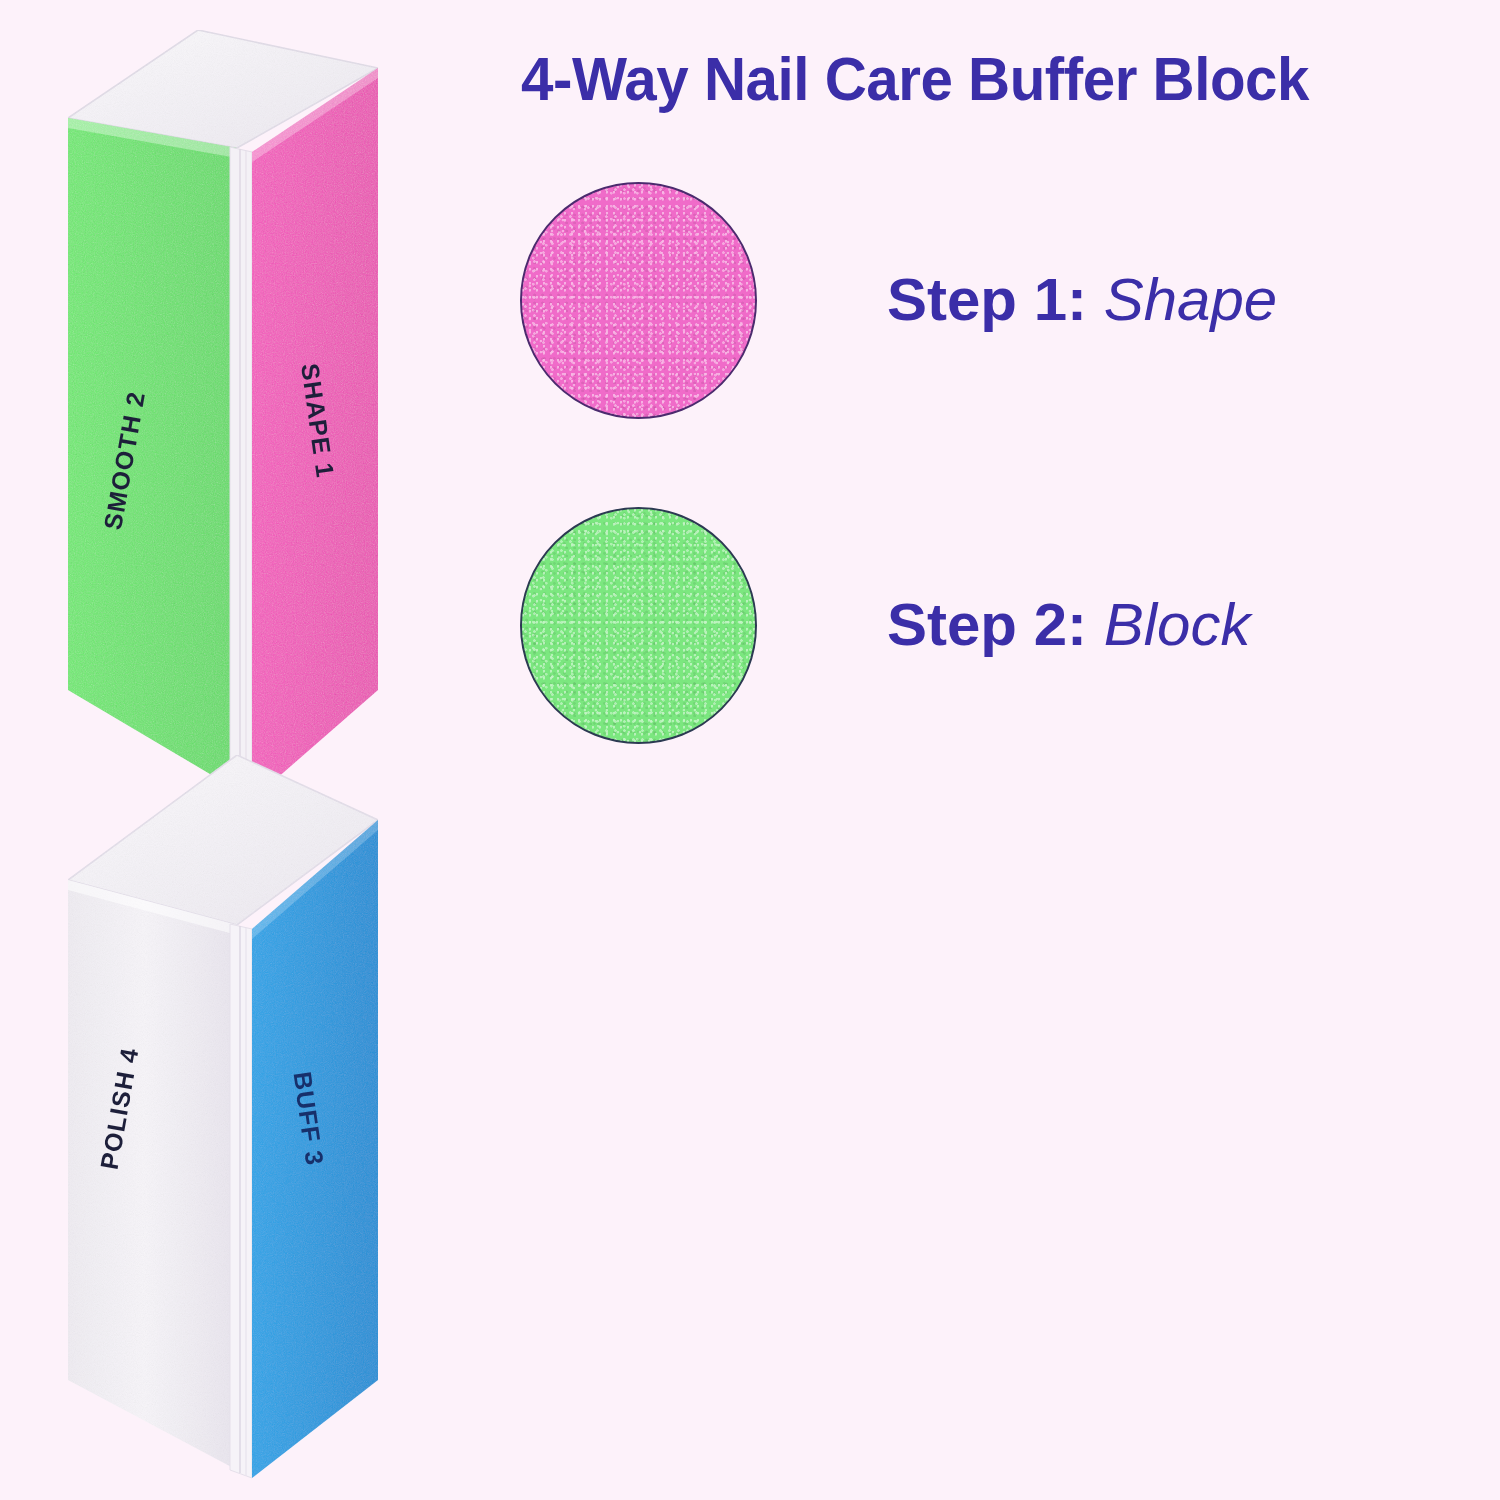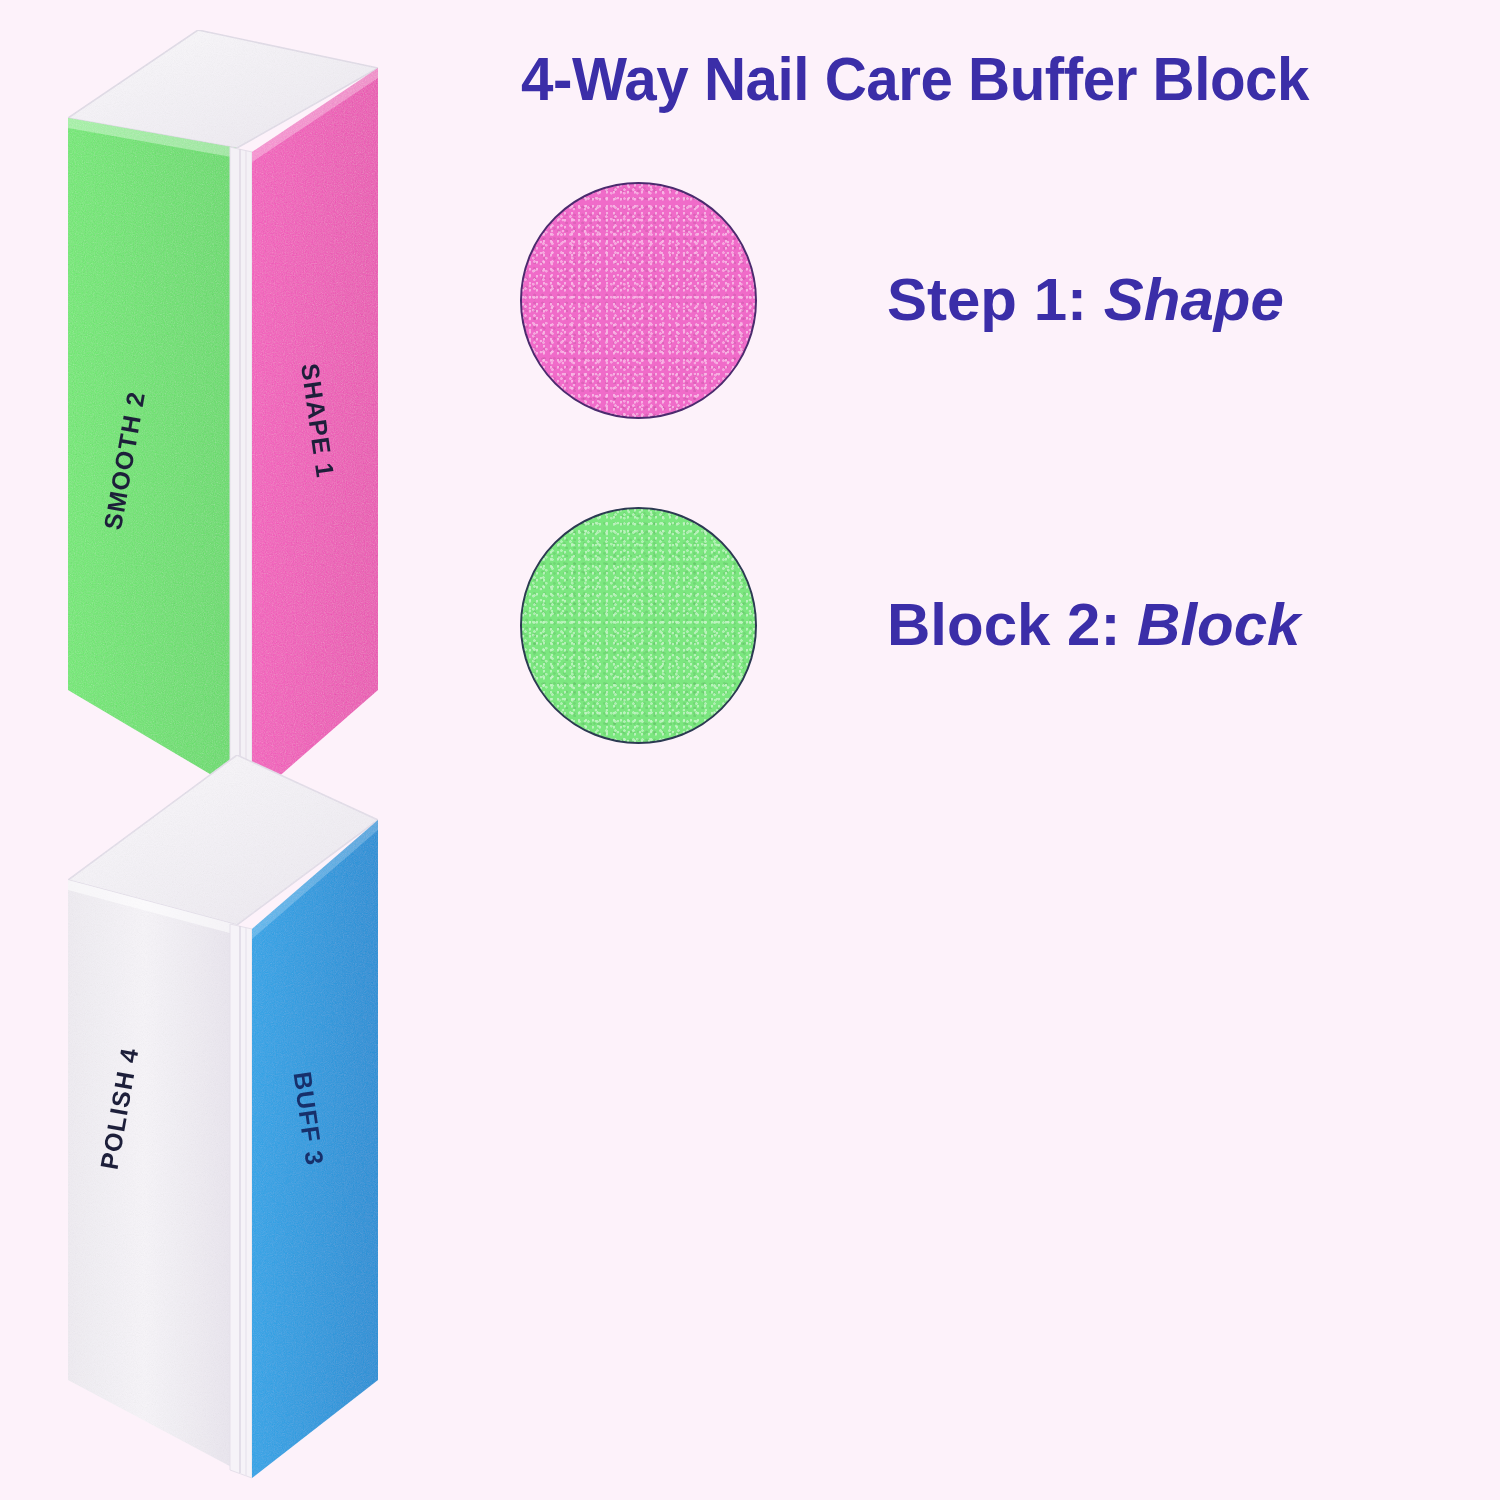--- a/index.html
+++ b/index.html
@@ -108,21 +108,21 @@
     color: #3b2ea8;
     white-space: nowrap;
     line-height: 1;
   }
   .step-label .lead {
     font-weight: bold;
     margin-left: 40px;
   }
   .step-label .term {
     font-style: italic;
-    font-weight: bold;
+    font-weight: normal;
     text-align: center;
   }
   #row-2 .step-label { margin-left: 78px; }
   #row-3 .step-label { margin-left: 88px; }
 
   
   #blocks {
     position: absolute;
     left: 0;
     top: 0;
@@ -236,20 +236,20 @@
     <div class="swatch swatch-grain" id="swatch-0"></div>
     <div class="step-label">
       <span class="lead">Step 1:</span>
       <span class="term">Shape</span>
     </div>
   </div>
 
   <div class="step-row" id="row-1">
     <div class="swatch swatch-grain" id="swatch-1"></div>
     <div class="step-label">
-      <span class="lead">Block 2:</span>
+      <span class="lead">Step 2:</span>
       <span class="term">Block</span>
     </div>
   </div>
 
 
 
 </div>
 
 </body></html>

